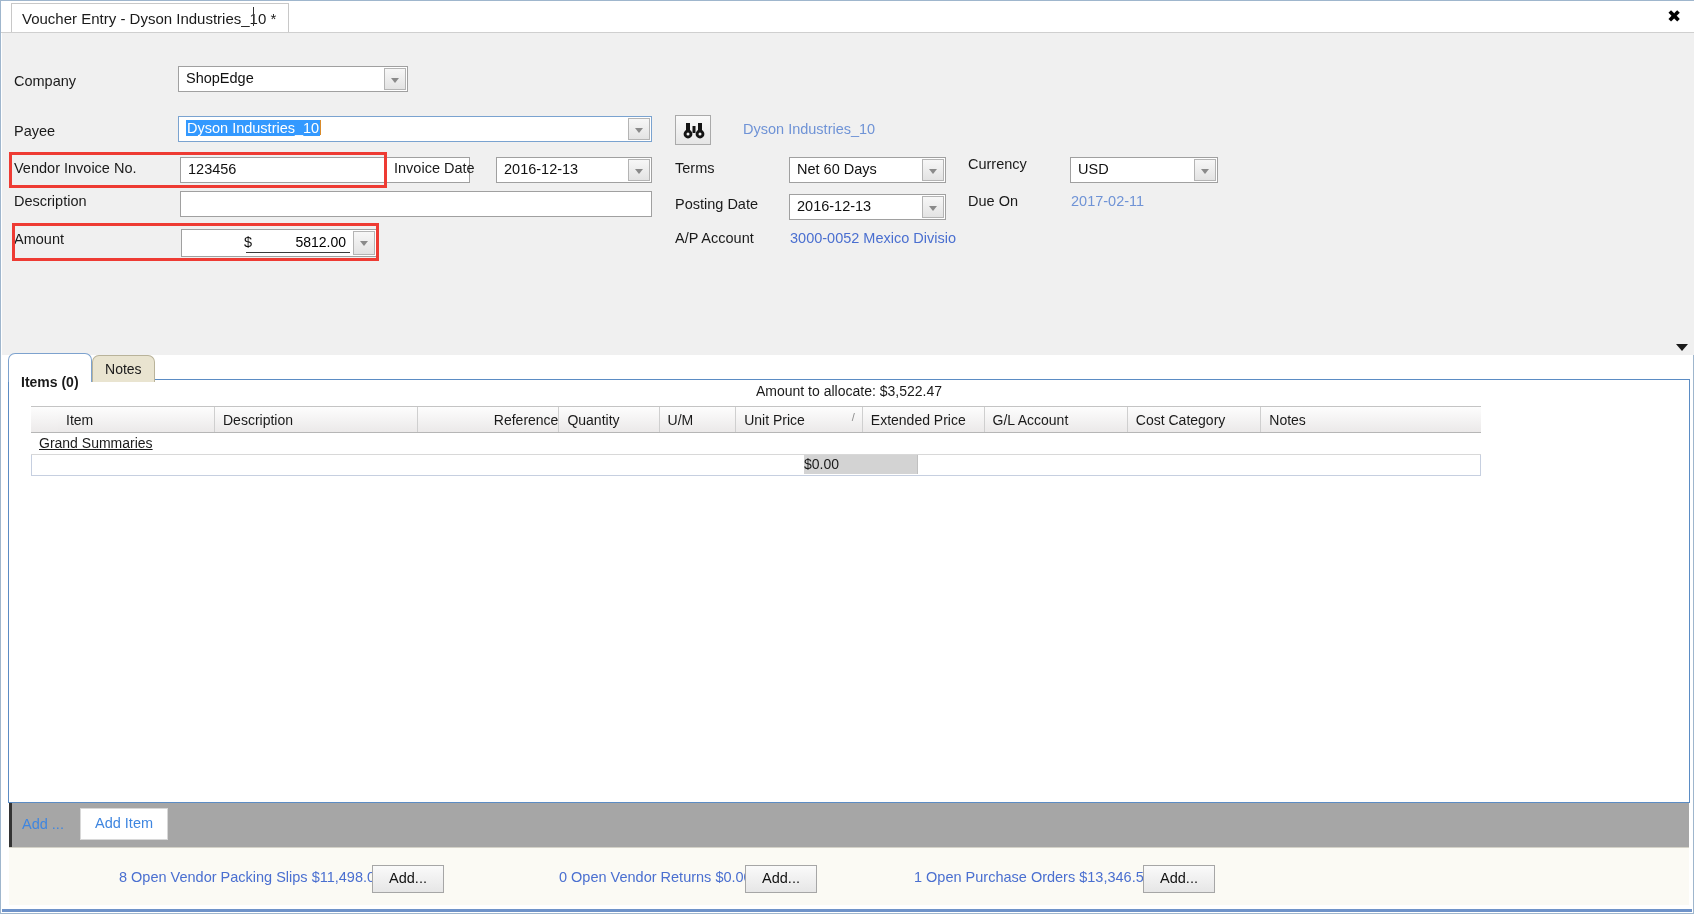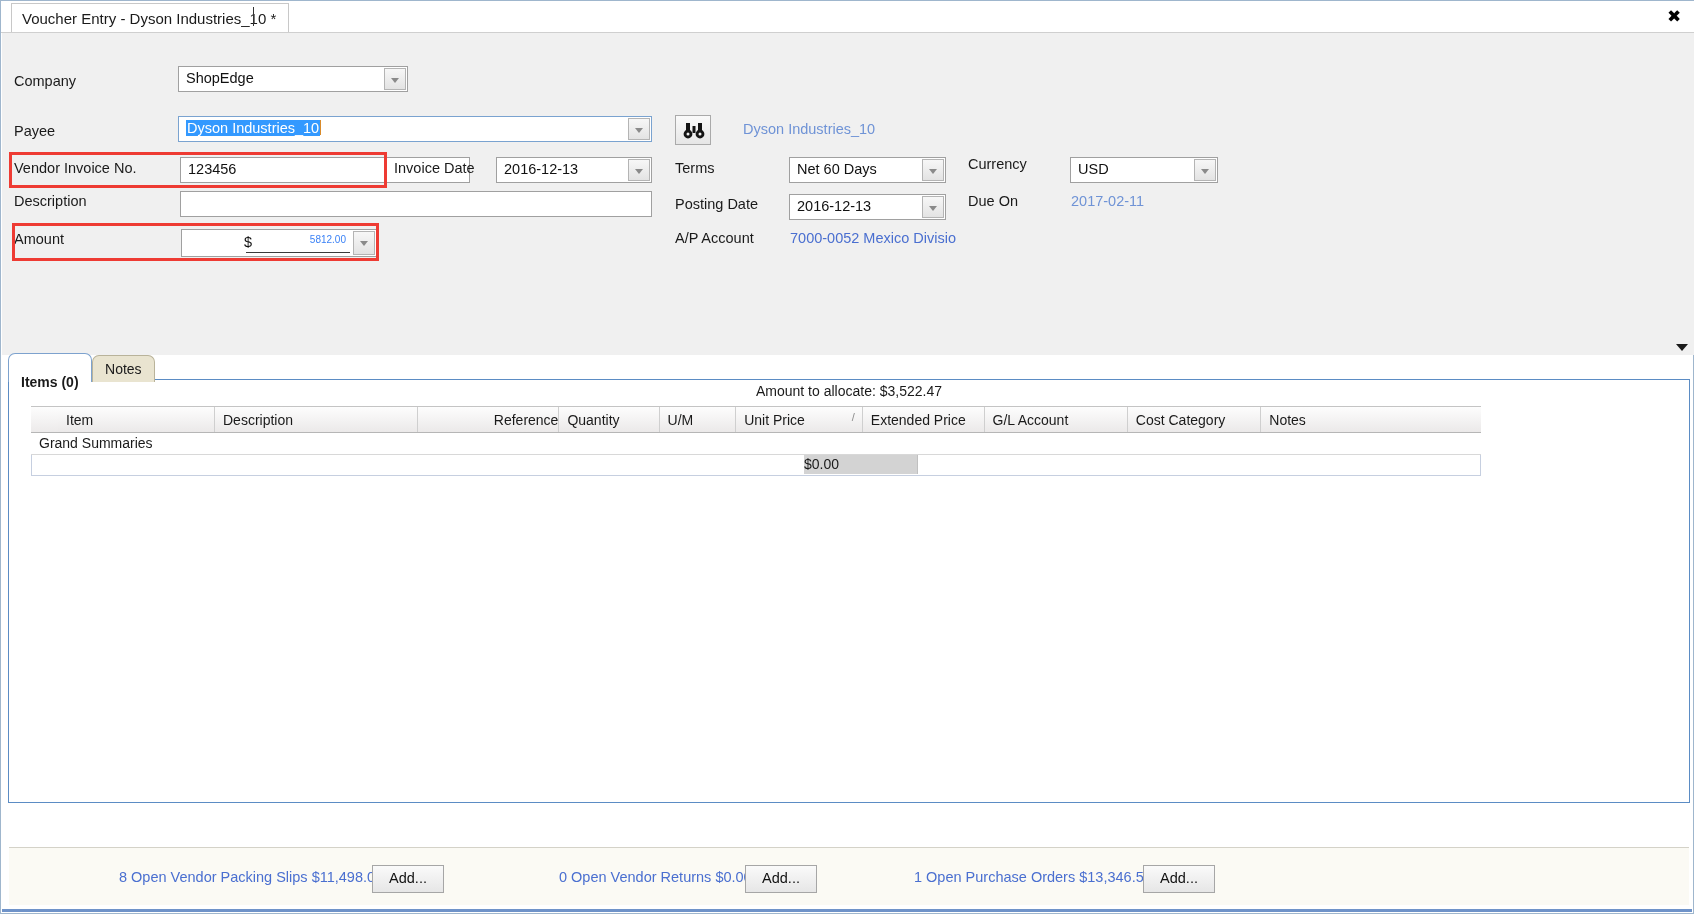--- a/index.html
+++ b/index.html
@@ -124,21 +124,21 @@
     background: #ffffff;
     border: 1px solid #a0a0a0;
     height: 28px;
   }
   .amt-box .cur {
     position: absolute; left: 62px; top: 4px;
     font-size: 14.5px; color: #111;
   }
   .amt-box .num {
     position: absolute; right: 30px; top: 4px;
-    font-size: 10px; color: #3b82f6;
+    font-size: 14px; color: #000000;
   }
   .amt-box .underline {
     position: absolute; left: 64px; right: 26px; top: 22px;
     height: 1px; background: #3b3b3b;
   }
   .amt-box .btn {
     position: absolute; right: 1px; top: 1px;
     width: 22px; height: 24px;
     background: linear-gradient(#f7f7f7, #e3e3e3);
     border: 1px solid #b4b4b4;
@@ -230,21 +230,21 @@
     font-size: 11px; color: #8d8d8d;
   }
   .grid-row-summary {
     position: absolute; left: 22px; top: 53px;
     width: 1450px; height: 22px;
     border-bottom: 1px solid #d8d8d8;
     background: #ffffff;
   }
   .grid-row-summary .cell {
     position: absolute; left: 8px; top: 2px;
-    font-size: 14px; color: #1a1a1a;
+    font-size: 14px; color: #1a1a1a; text-decoration: underline;
   }
   .grid-row-total {
     position: absolute; left: 22px; top: 75px;
     width: 1450px; height: 21px;
     background: #ffffff;
     border: 1px solid #c6cfe0;
     border-top: none;
   }
   .grid-row-total .shaded {
     position: absolute; top: 0; height: 19px;
@@ -376,21 +376,21 @@
       <span class="btn"></span>
     </div>
 
     <div class="lbl" style="left:673px; top:163px;">Posting Date</div>
     <div class="combo" style="left:787px; top:161px; width:157px;">
       <span class="val">2016-12-13</span>
       <span class="btn"></span>
     </div>
 
     <div class="lbl" style="left:673px; top:197px;">A/P Account</div>
-    <div class="linktext bright" style="left:788px; top:197px;">7000-0052 Mexico Divisio</div>
+    <div class="linktext bright" style="left:788px; top:197px;">3000-0052 Mexico Divisio</div>
 
     <div class="lbl" style="left:966px; top:123px;">Currency</div>
     <div class="combo" style="left:1068px; top:124px; width:148px;">
       <span class="val">USD</span>
       <span class="btn"></span>
     </div>
 
     <div class="lbl" style="left:966px; top:160px;">Due On</div>
     <div class="linktext" style="left:1069px; top:160px;">2017-02-11</div>
 
@@ -449,20 +449,24 @@
     <div class="grid-row-summary">
       <span class="cell">Grand Summaries</span>
     </div>
 
     <div class="grid-row-total">
       <span class="shaded" style="left:772px; width:114px;"></span>
       <span class="amt" style="left:772px; width:108px;">$0.00</span>
     </div>
   </div>
 
+  <div class="additem-bar">
+    <div class="add-ellipsis">Add ...</div>
+    <div class="add-item-btn">Add Item</div>
+  </div>
 
   <div class="footer">
     <div class="foot-group" style="left:110px;">
       <span class="foot-label" style="left:0;">8 Open Vendor Packing Slips $11,498.05</span>
       <span class="foot-btn" style="left:253px;">Add...</span>
     </div>
     <div class="foot-group" style="left:550px;">
       <span class="foot-label" style="left:0;">0 Open Vendor Returns $0.00</span>
       <span class="foot-btn" style="left:186px;">Add...</span>
     </div>

